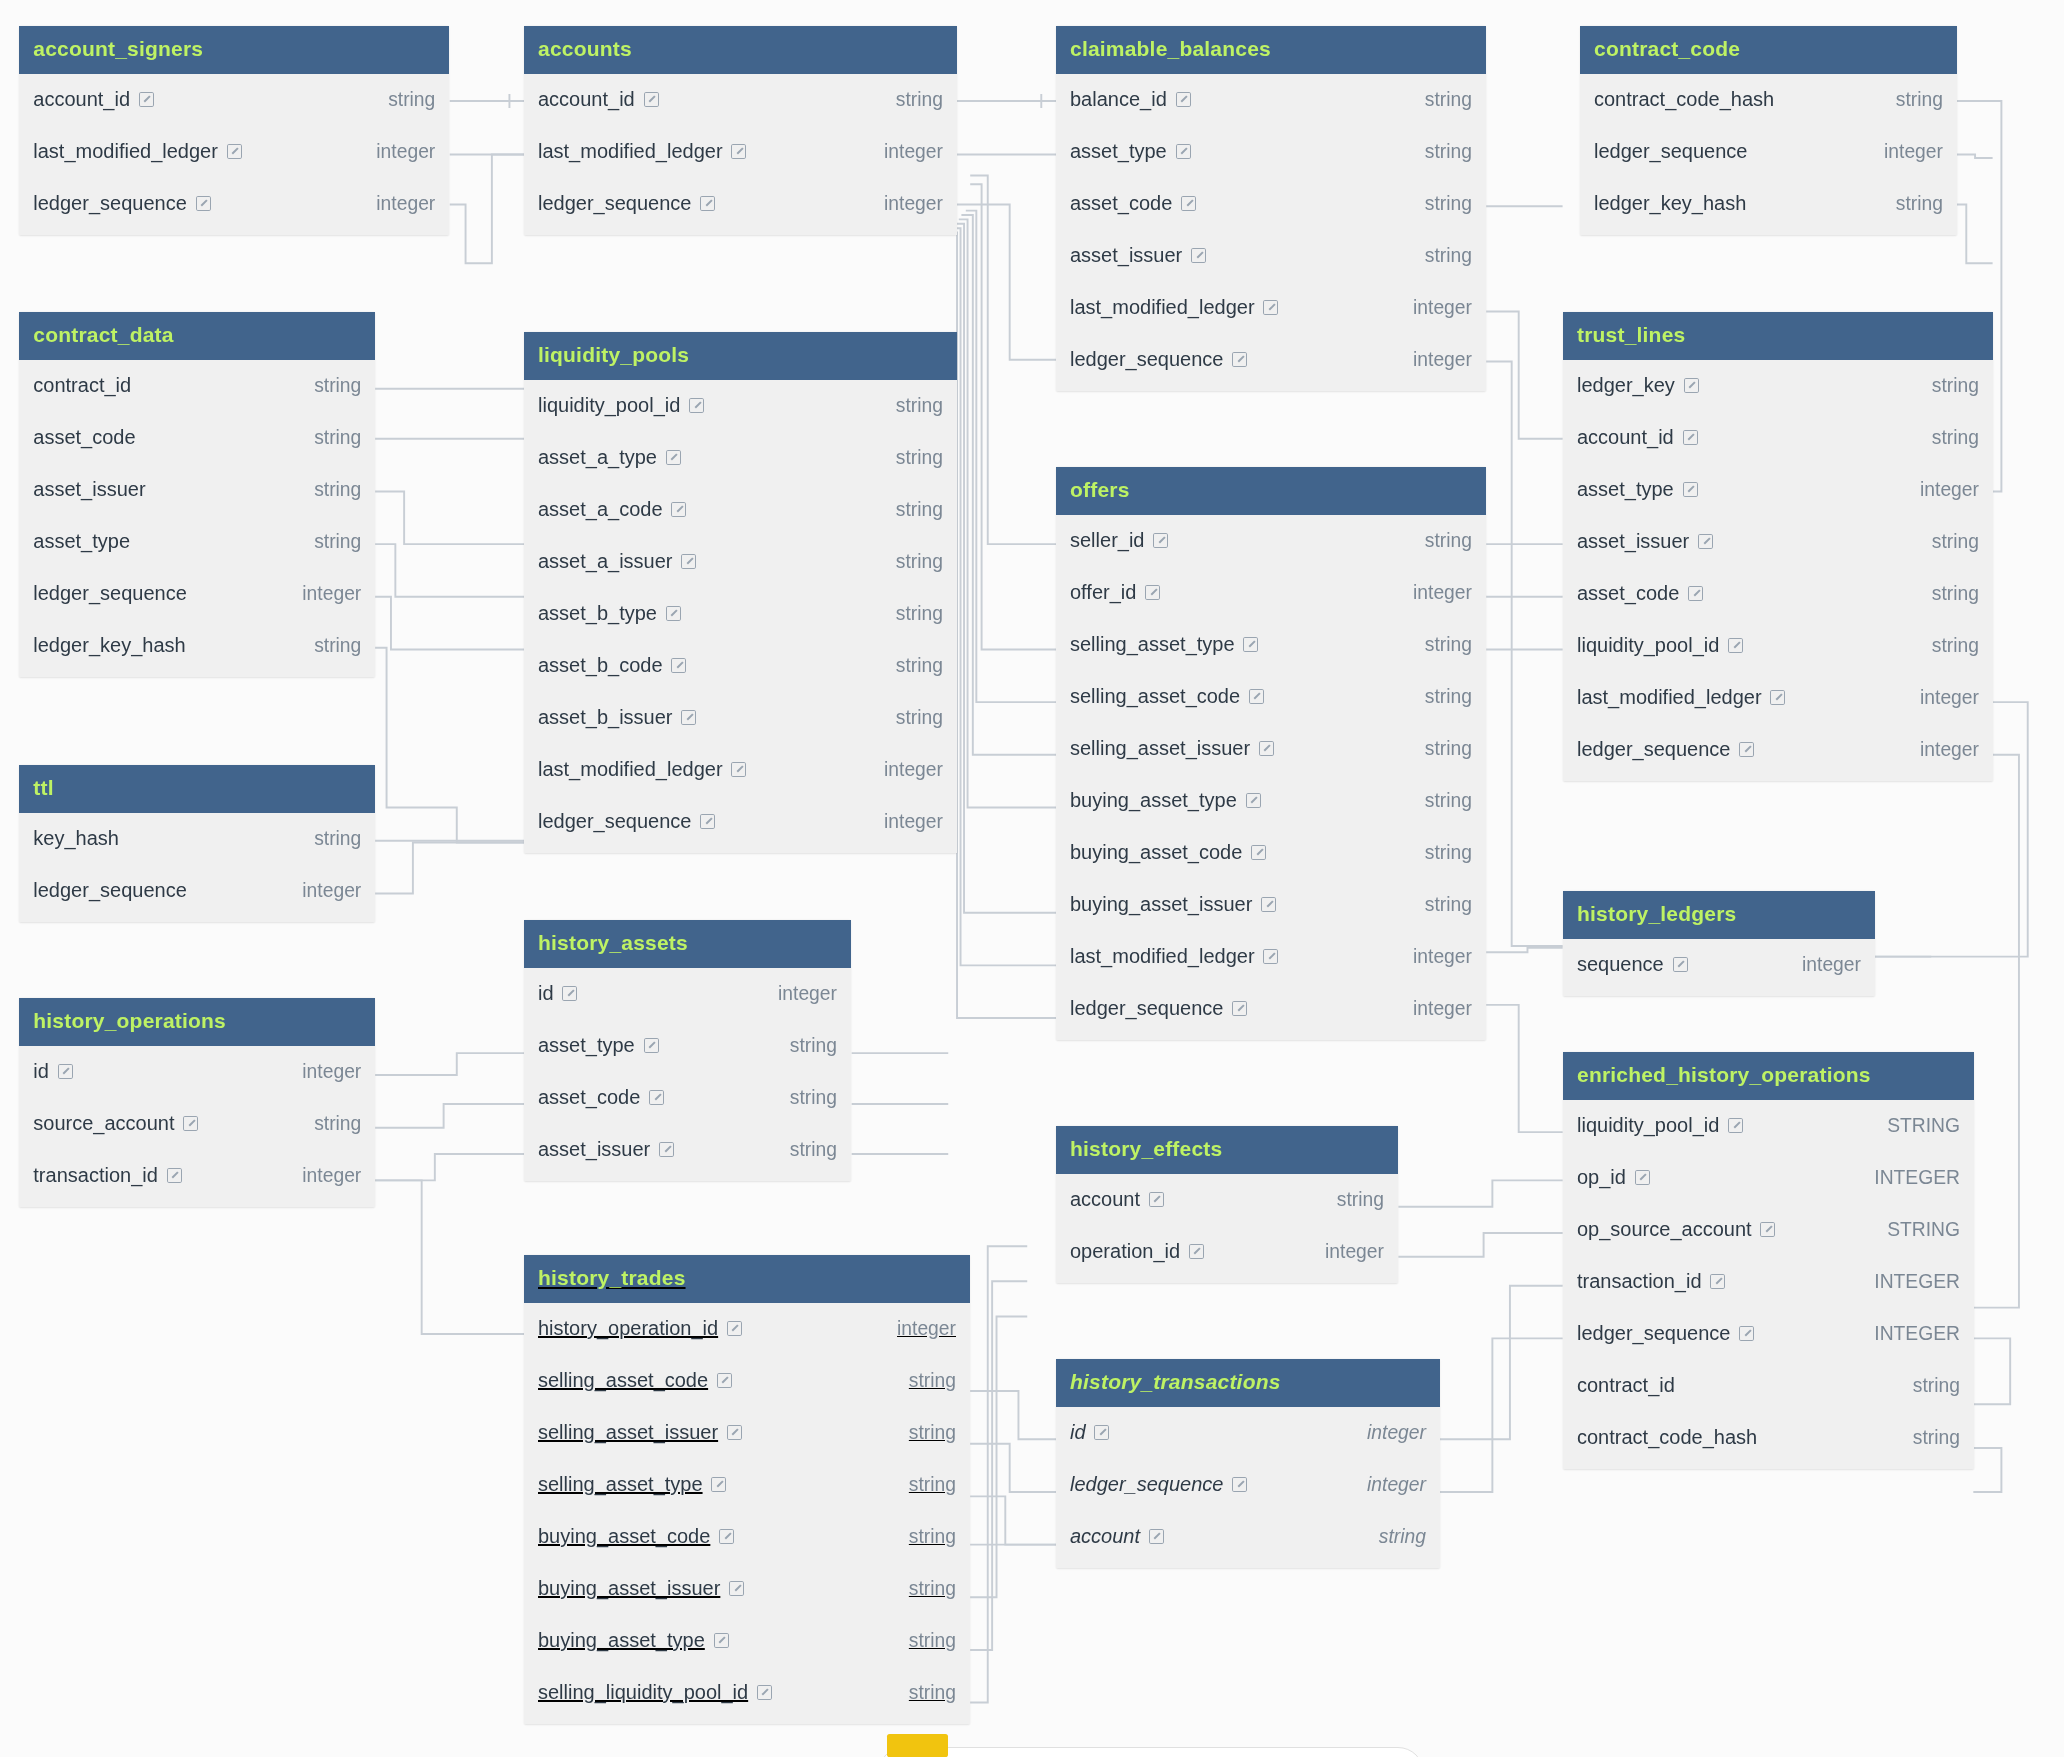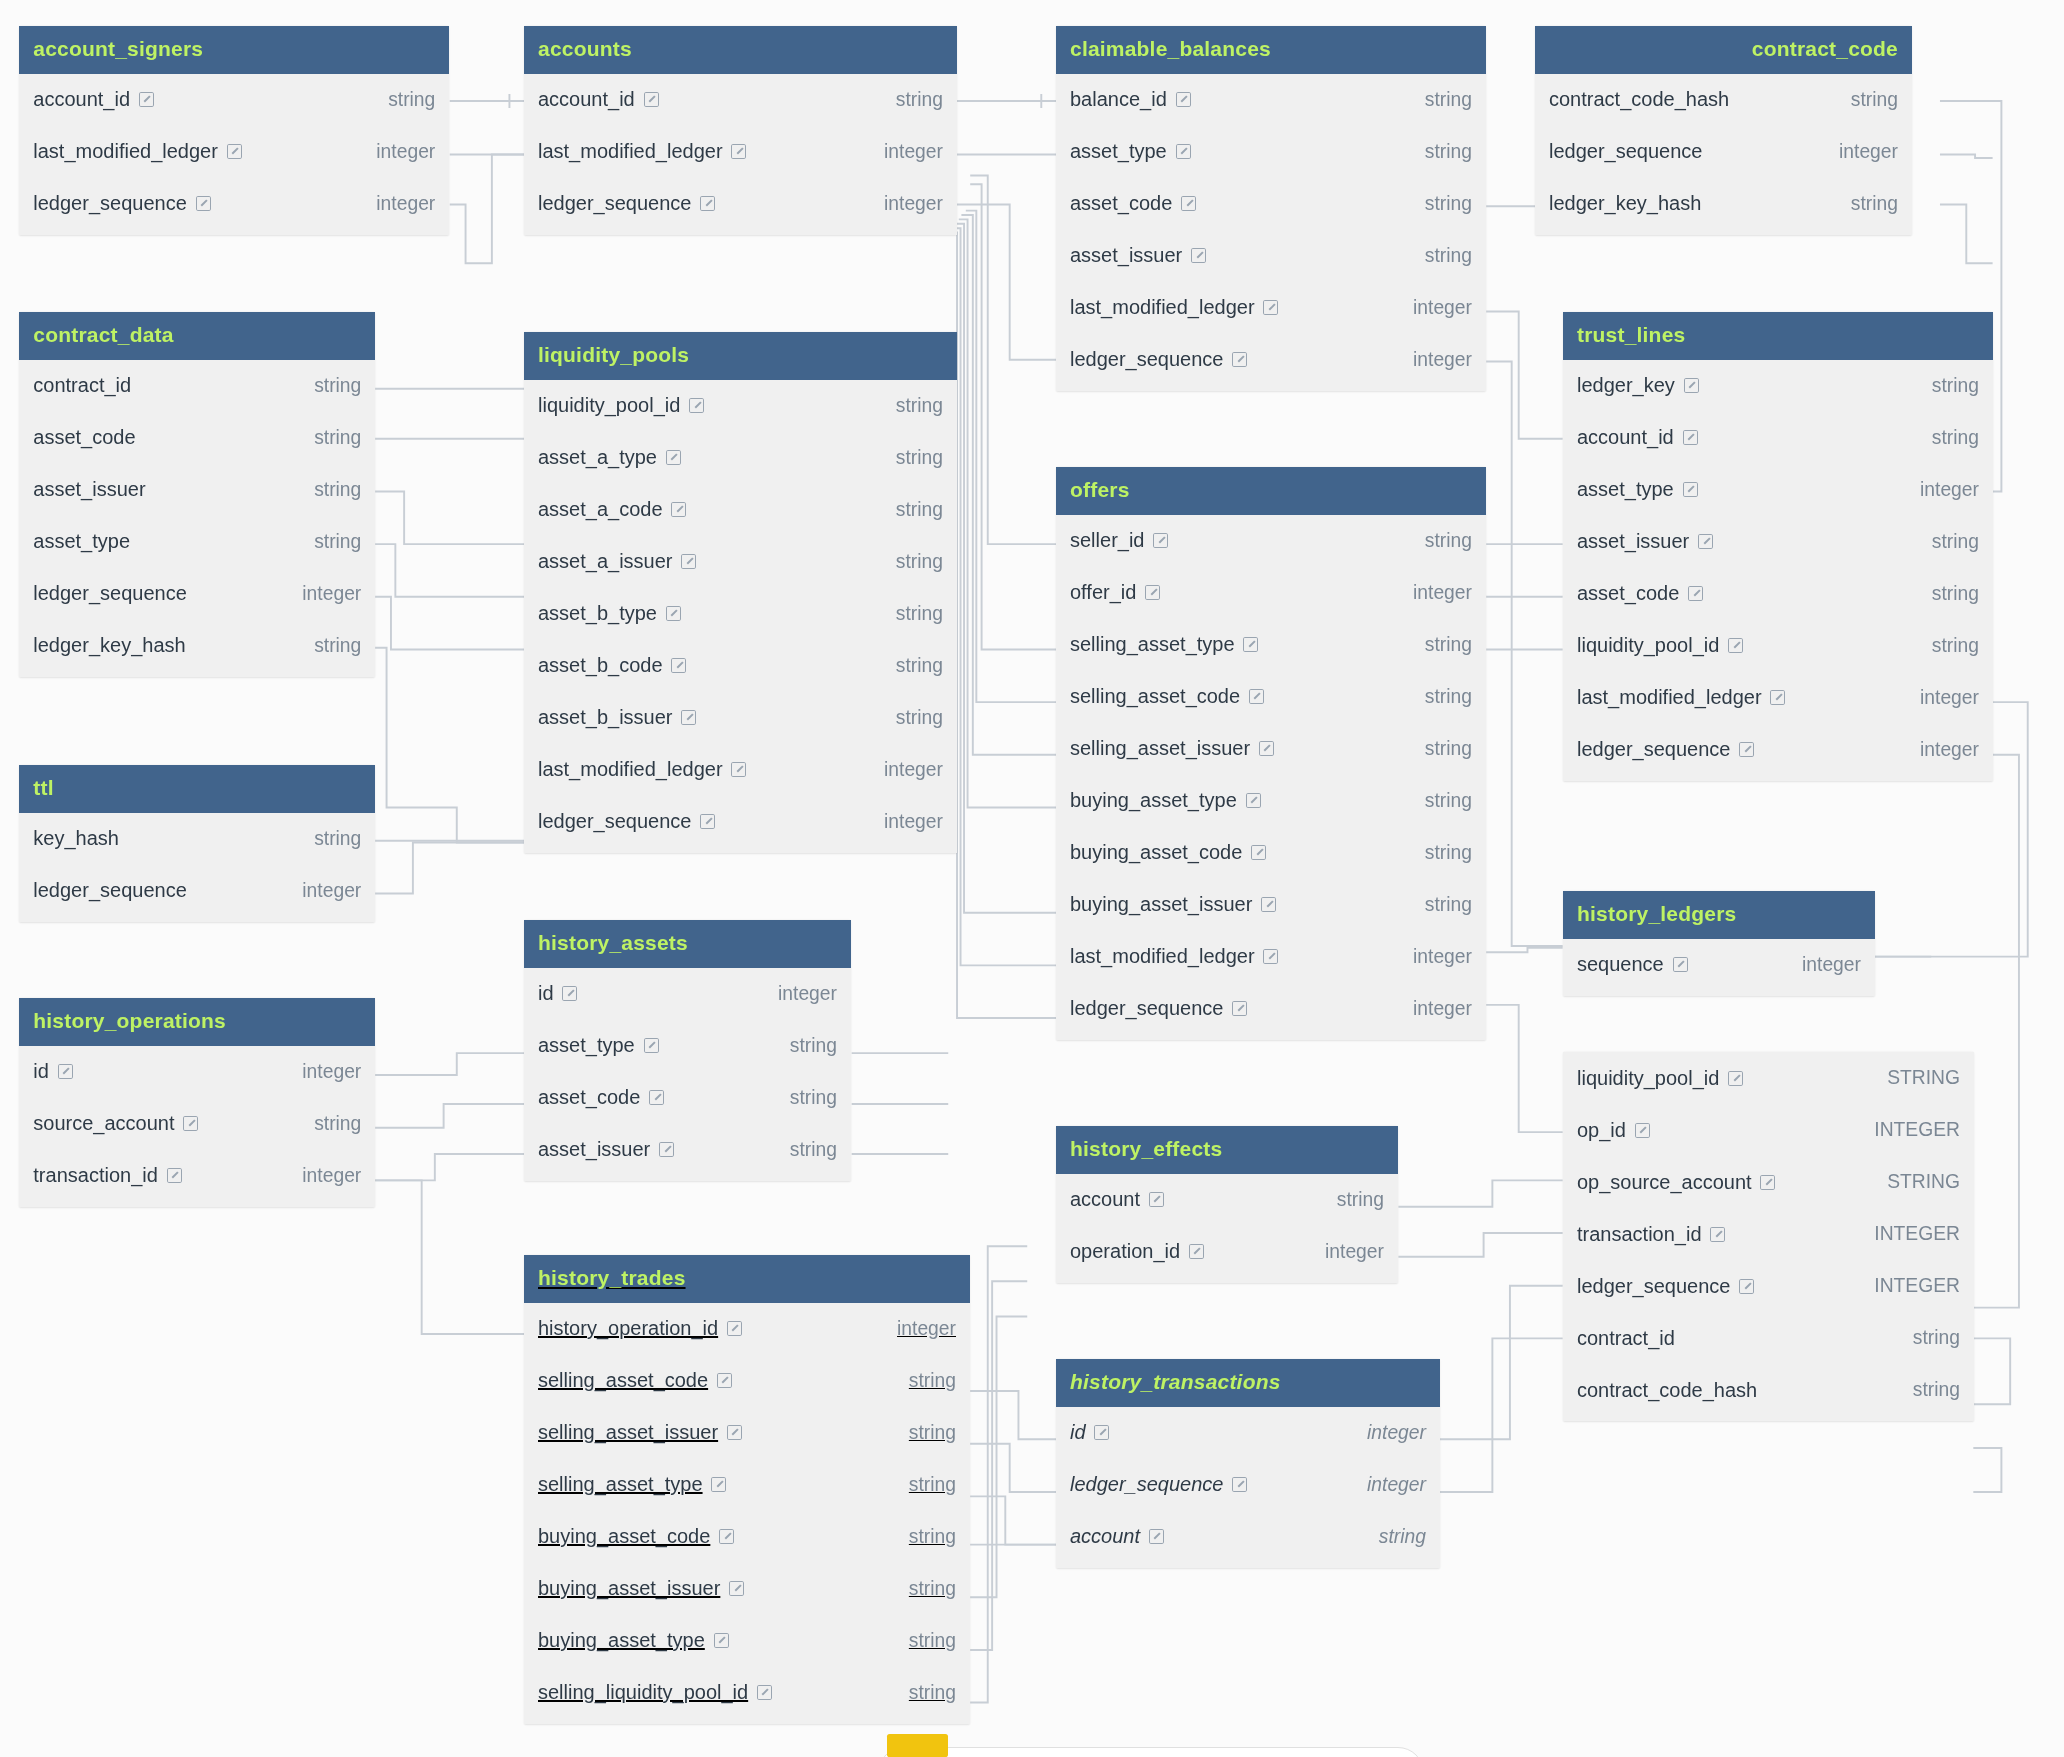--- a/index.html
+++ b/index.html
@@ -280,21 +280,21 @@
       </div>
       <div class="col-row">
         <div class="col-left">
           <span>ledger_sequence</span>
           <span class="key-icon"></span>
         </div>
         <div class="col-type">integer</div>
       </div>
       <div class="spacer-row"></div>
     </div>
-    <div class="table-card" style="left: 1535px; top: 26px; width: 377px; text-align: right;">
+    <div class="table-card" style="left: 1580px; top: 26px; width: 377px;">
       <div class="table-header">contract_code</div>
       <div class="col-row">
         <div class="col-left">
           <span>contract_code_hash</span>
         </div>
         <div class="col-type">string</div>
       </div>
       <div class="col-row">
         <div class="col-left">
           <span>ledger_sequence</span>
@@ -628,20 +628,21 @@
       <div class="col-row">
         <div class="col-left">
           <span>transaction_id</span>
           <span class="key-icon"></span>
         </div>
         <div class="col-type">integer</div>
       </div>
       <div class="spacer-row"></div>
     </div>
     <div class="table-card" style="left: 1563px; top: 1052px; width: 411px;">
+      <div class="table-header">enriched_history_operations</div>
       <div class="col-row">
         <div class="col-left">
           <span>liquidity_pool_id</span>
           <span class="key-icon"></span>
         </div>
         <div class="col-type">STRING</div>
       </div>
       <div class="col-row">
         <div class="col-left">
           <span>op_id</span>

